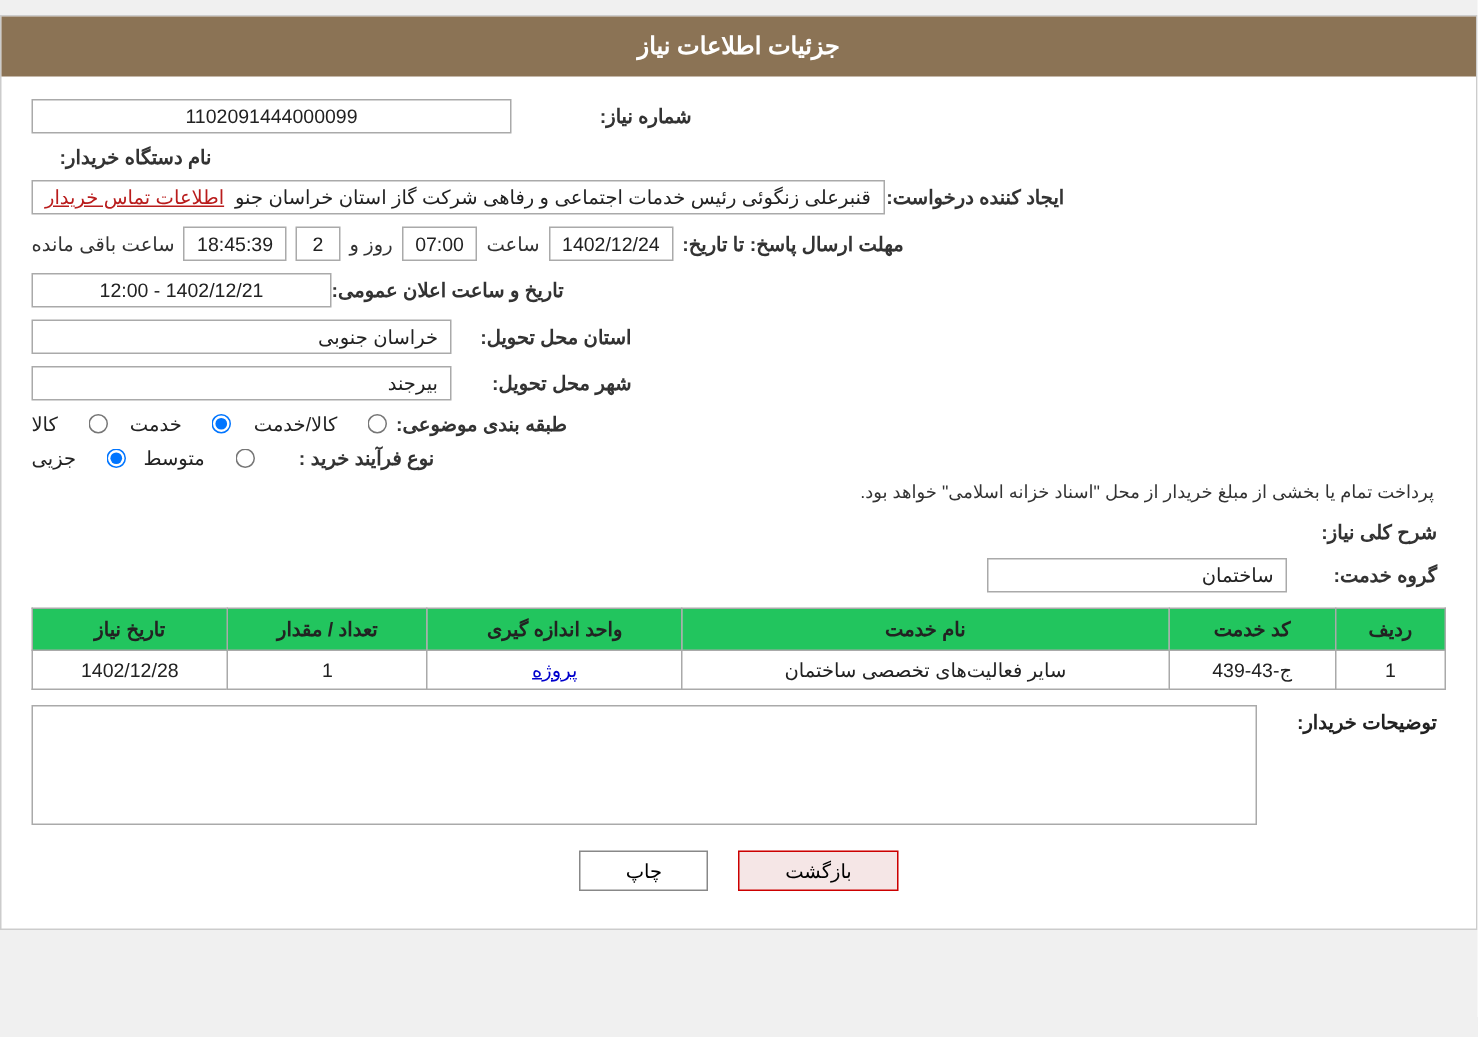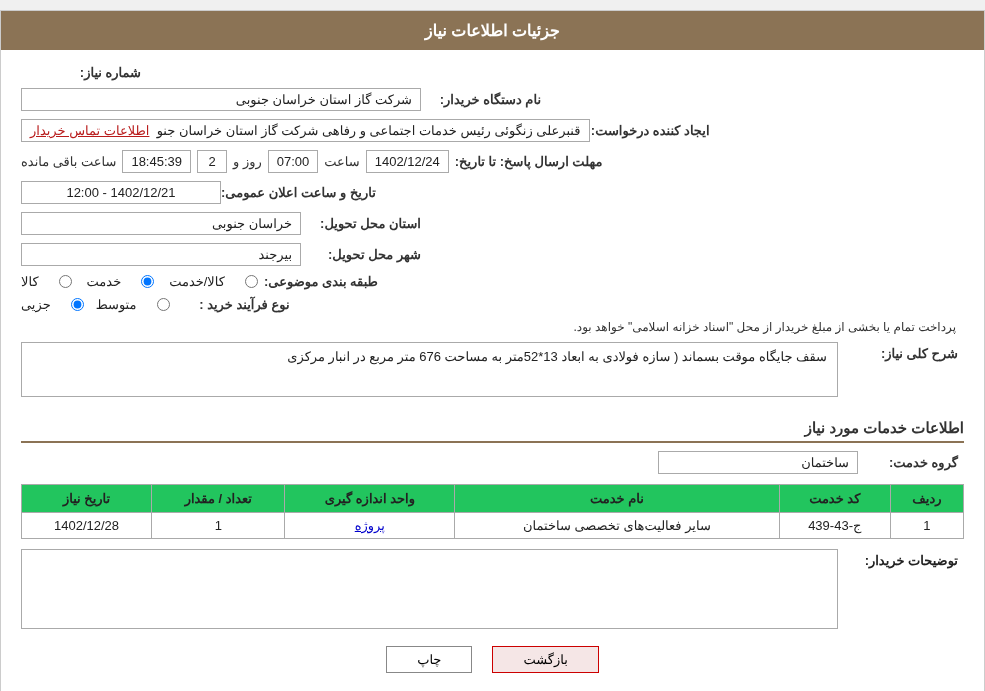--- a/index.html
+++ b/index.html
@@ -189,25 +189,25 @@
 <div class="page-wrapper">
 
   <div class="page-header">
     <span>جزئیات اطلاعات نیاز</span>
   </div>
 
   <div class="content">
 
     <div class="form-row">
       <span class="field-label">شماره نیاز:</span>
+      <span class="field-value" style="min-width:320px; text-align:center;">1102091444000099</span>
     </div>
 
     <div class="form-row">
       <span class="field-label">نام دستگاه خریدار:</span>
-      <span class="field-value wide">شرکت گاز استان خراسان جنوبی</span>
     </div>
 
     <div class="form-row">
       <span class="field-label">ایجاد کننده درخواست:</span>
       <span class="field-value wide">
         <span>قنبرعلی زنگوئی رئیس خدمات اجتماعی و رفاهی شرکت گاز استان خراسان جنو</span>
         &nbsp;<a class="blue-link">اطلاعات تماس خریدار</a>
       </span>
     </div>
 
@@ -267,26 +267,22 @@
           <span>جزیی</span>
         </div>
       </div>
     </div>
     <div class="form-row" style="justify-content:flex-start;">
       <span class="purchase-note">پرداخت تمام یا بخشی از مبلغ خریدار از محل "اسناد خزانه اسلامی" خواهد بود.</span>
     </div>
 
     <div style="display:flex; align-items:flex-start; margin-bottom:10px;">
       <span class="field-label" style="min-width:120px; padding-top:4px;">شرح کلی نیاز:</span>
-      <div class="description-box" style="flex:1;">
-        <span>سقف جایگاه موقت بسماند ( سازه فولادی به ابعاد 13*52متر به مساحت 676 متر مربع در انبار مرکزی</span>
-      </div>
-    </div>
-
-    <div class="section-title">اطلاعات خدمات مورد نیاز</div>
+    </div>
+
 
     <div class="group-label">
       <span class="field-label">گروه خدمت:</span>
       <span class="field-value" style="min-width:200px;">ساختمان</span>
     </div>
 
     <table class="service-table">
       <thead>
         <tr>
           <th>ردیف</th>

